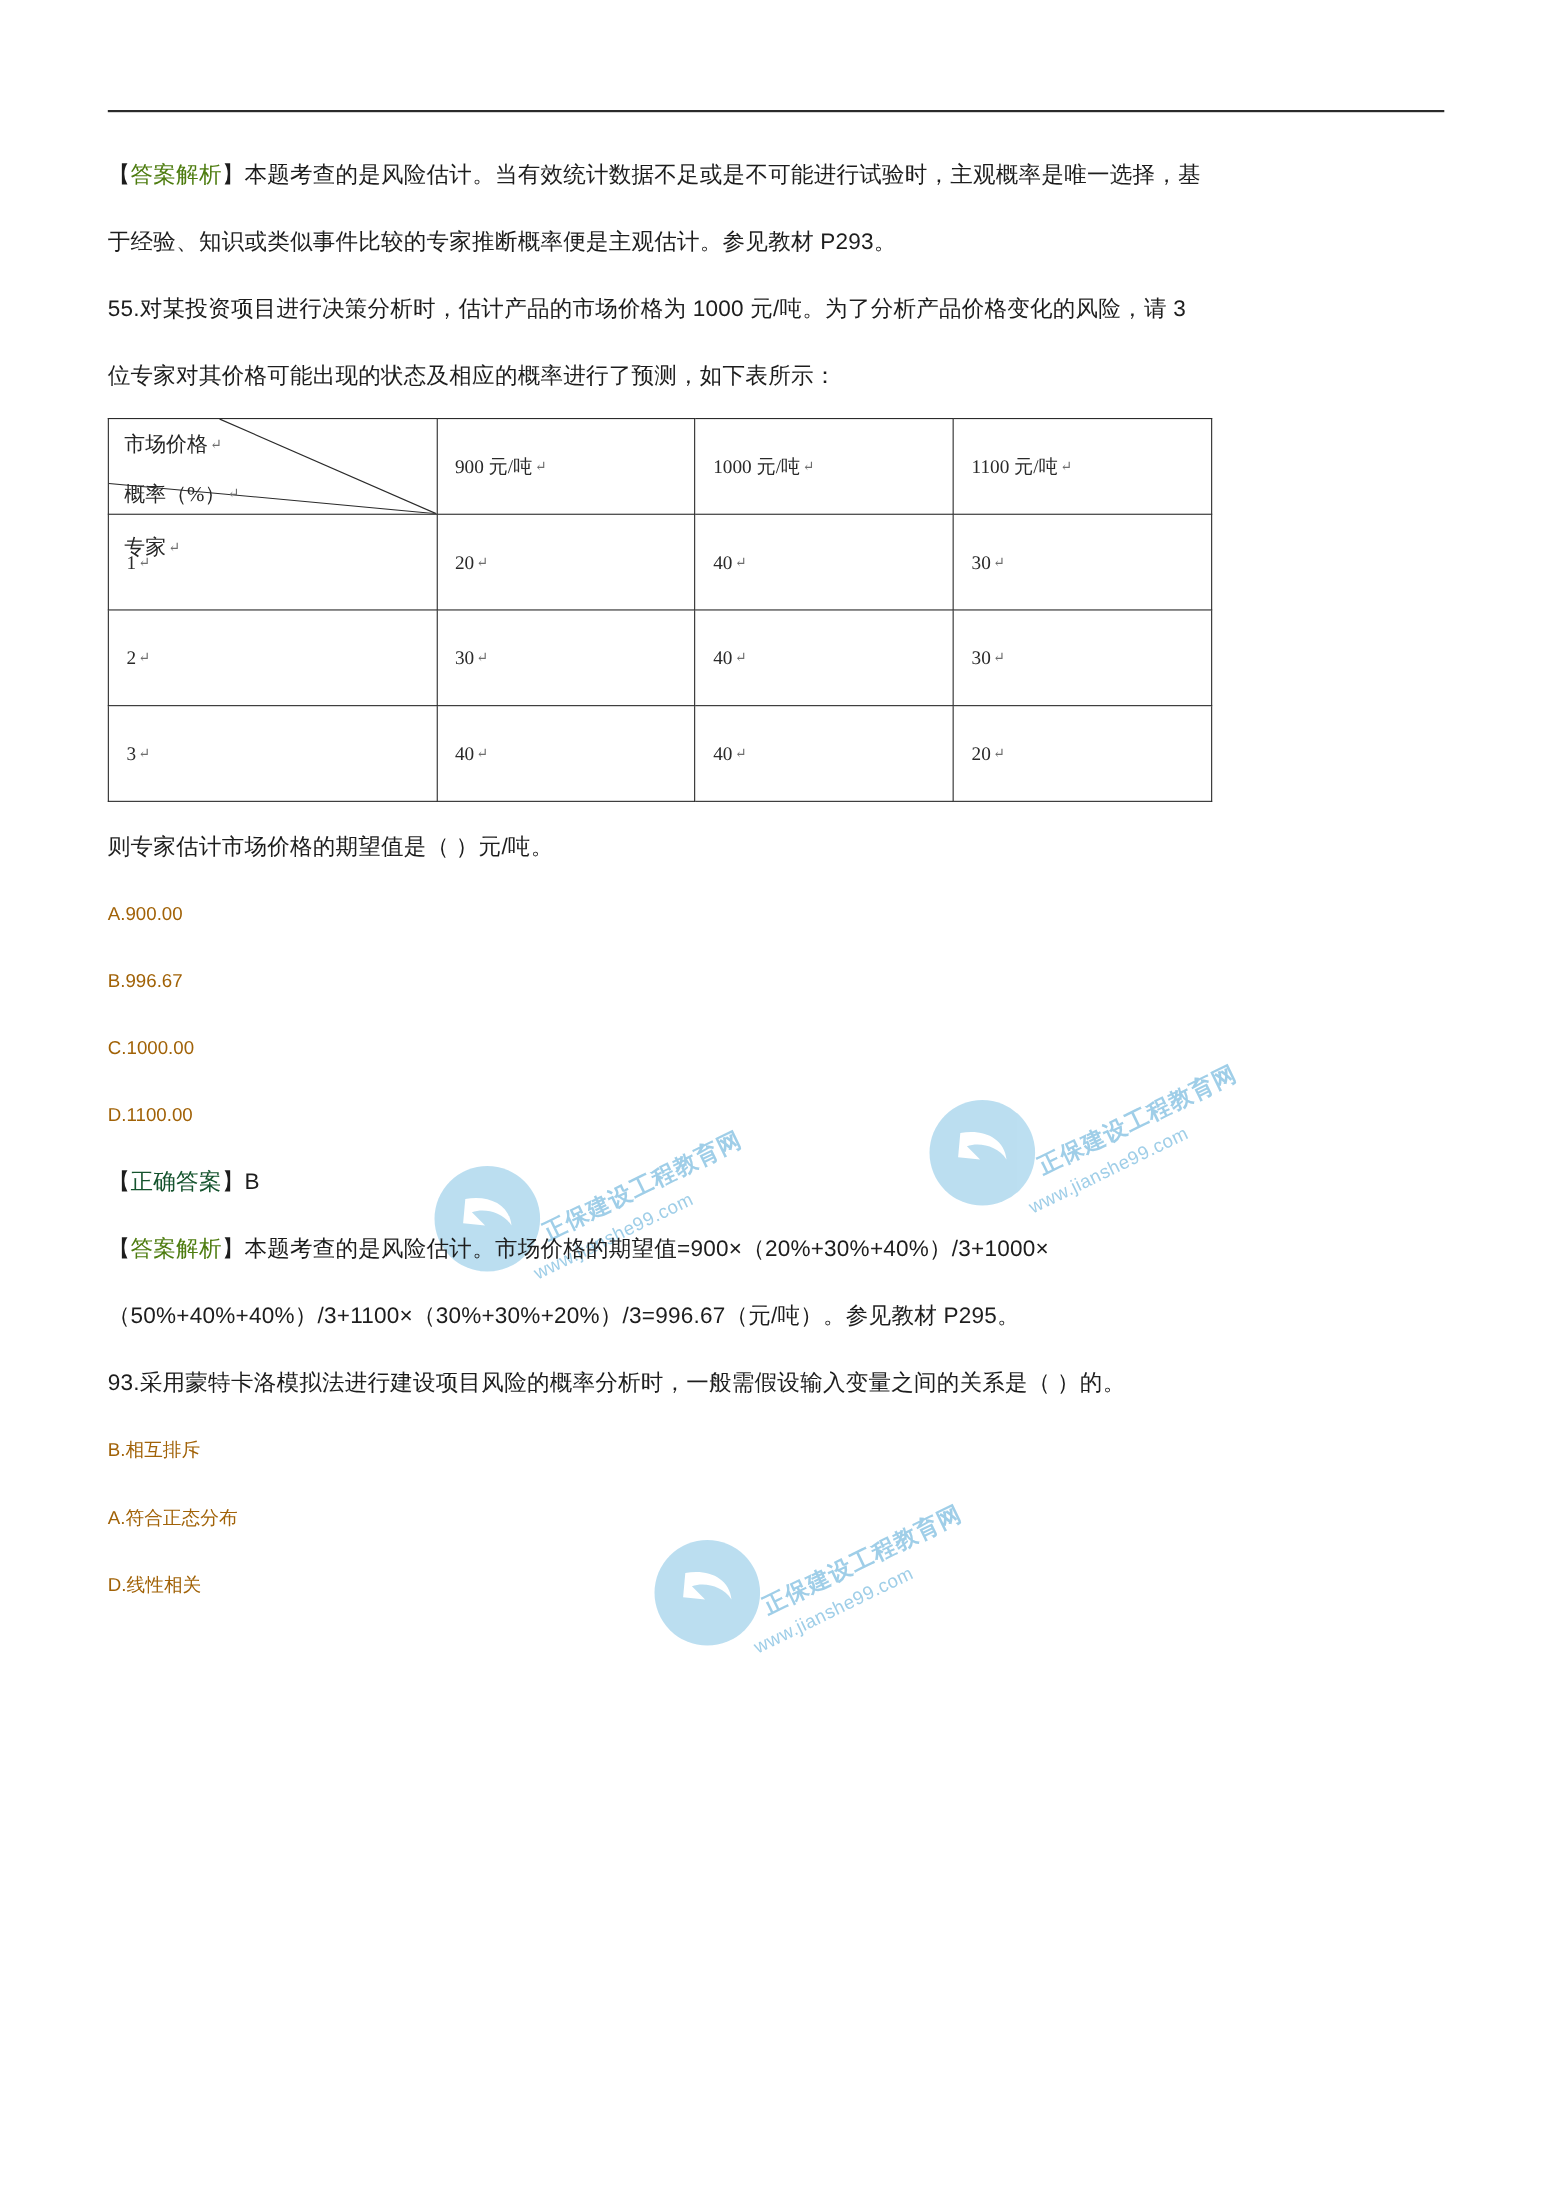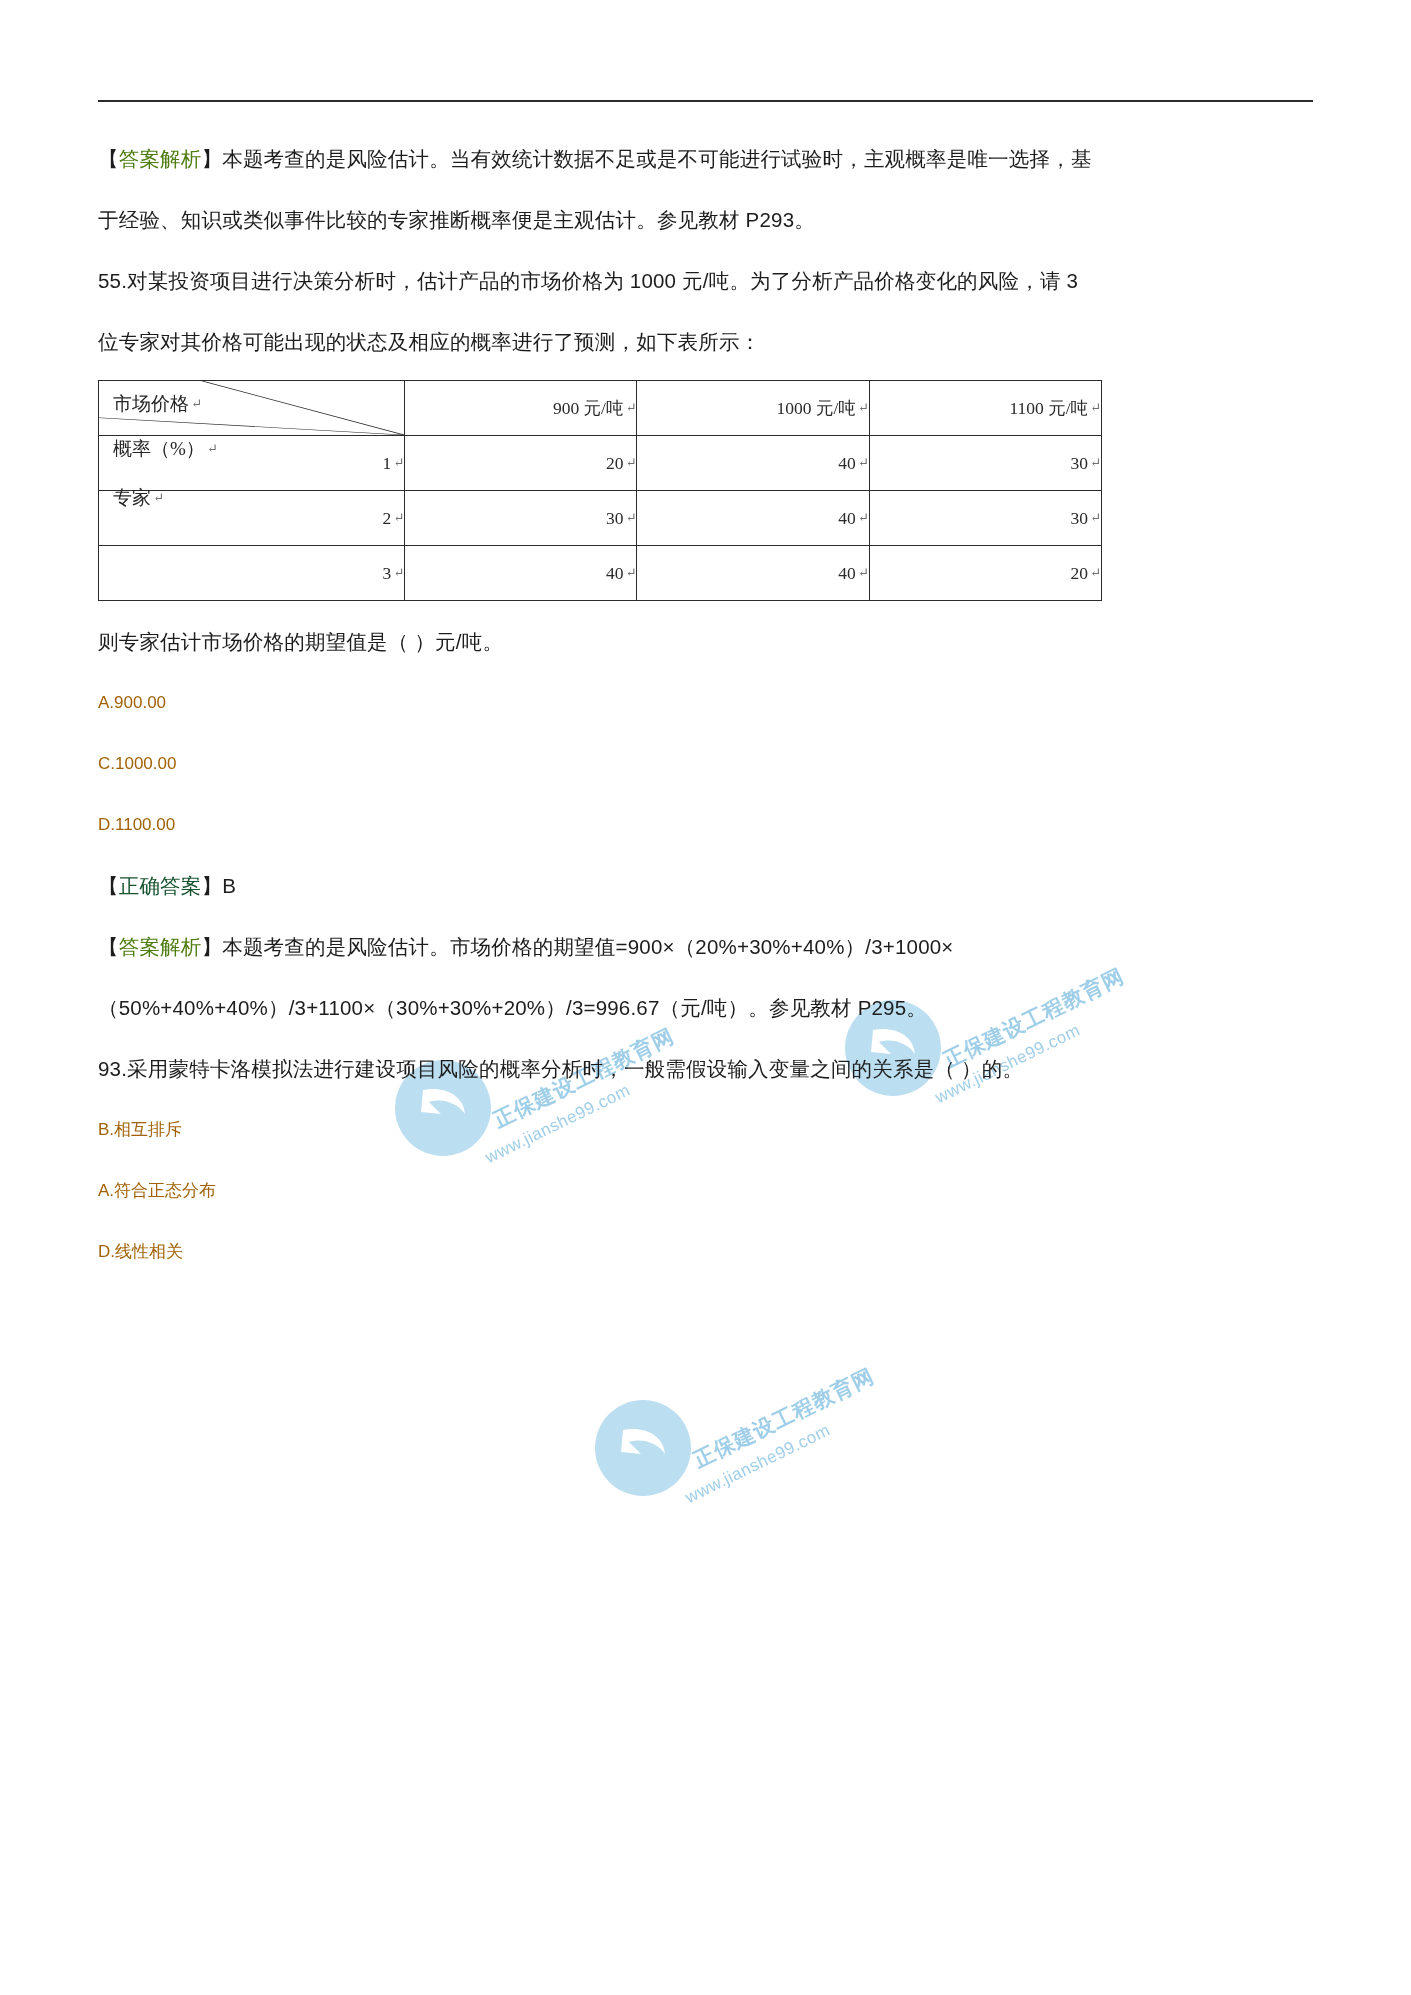--- a/index.html
+++ b/index.html
@@ -41,23 +41,23 @@
   .tbl-wrap{position:relative;margin:8px 0 10px 0;}
   table.qtable{
     border-collapse:collapse;
     width:1004px;
     table-layout:fixed;
     font-size:17px;
     color:#2a2a2a;
   }
   table.qtable td{
     border:1.6px solid #2b2b2b;
-    text-align:right;
+    text-align:left;
     vertical-align:middle;
-    padding:0;
+    padding:16px;
     height:54px;
     font-family:"Liberation Serif","DejaVu Serif",serif;
     font-size:17.5px;
   }
   td.hcorner{
     width:248px;height:150px;position:relative;text-align:left;
     padding:0;
   }
   td.hcol{width:188px;height:150px;font-size:18.5px;}
   td.rowlabel{width:248px;}
@@ -166,20 +166,21 @@
           <td><span>40</span><span class="ret">↵</span></td>
           <td><span>20</span><span class="ret">↵</span></td>
         </tr>
       </tbody>
         </table>
     </div>
 
     <p class="para">则专家估计市场价格的期望值是（   ）元/吨。</p>
 
     <p class="opt">A.900.00</p>
+    <p class="opt">B.996.67</p>
     <p class="opt">C.1000.00</p>
     <p class="opt">D.1100.00</p>
 
     <p class="para"><span class="bk">【</span><span class="tag-red">正确答案</span><span class="bk">】</span><span>B</span></p>
 
     <p class="para just"><span class="bk">【</span><span class="tag-green">答案解析</span><span class="bk">】</span><span>本题考查的是风险估计。市场价格的期望值=900×（20%+30%+40%）/3+1000×</span></p>
     <p class="para">（50%+40%+40%）/3+1100×（30%+30%+20%）/3=996.67（元/吨）。参见教材 P295。</p>
 
     <p class="para">93.采用蒙特卡洛模拟法进行建设项目风险的概率分析时，一般需假设输入变量之间的关系是（   ）的。</p>
     <p class="opt">B.相互排斥</p>

